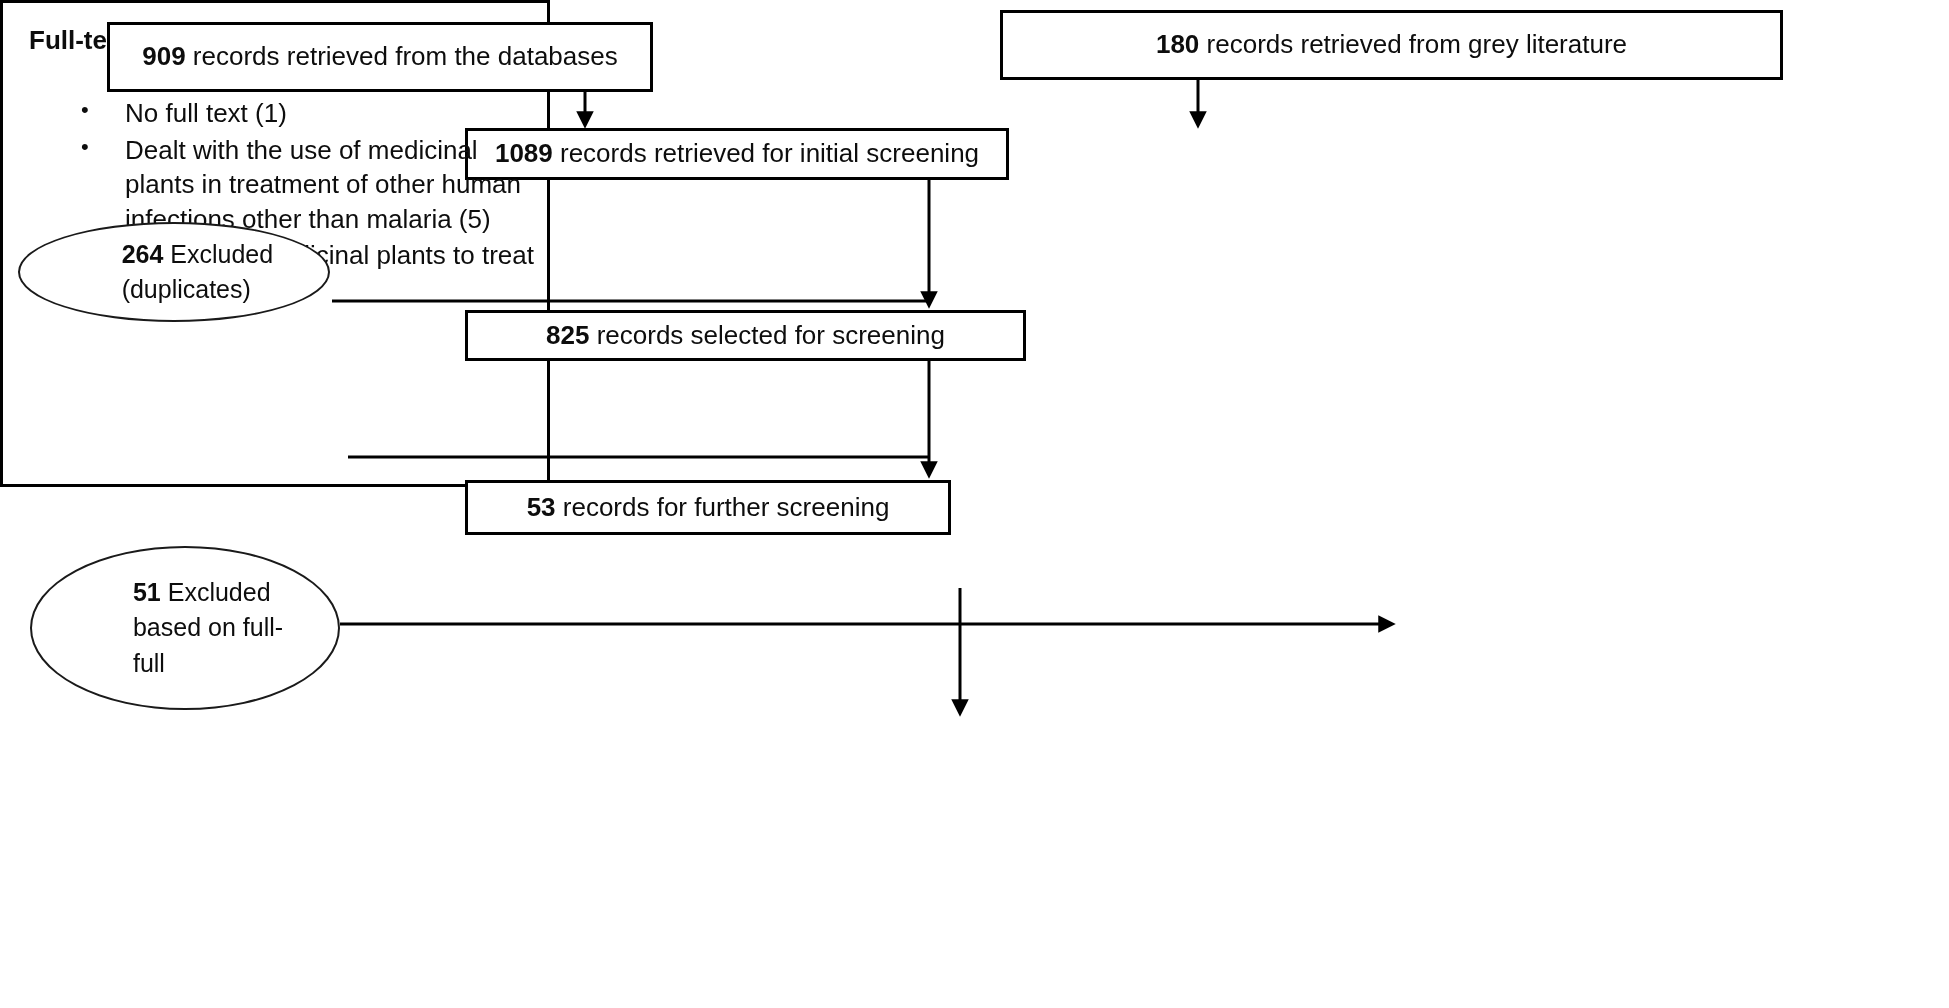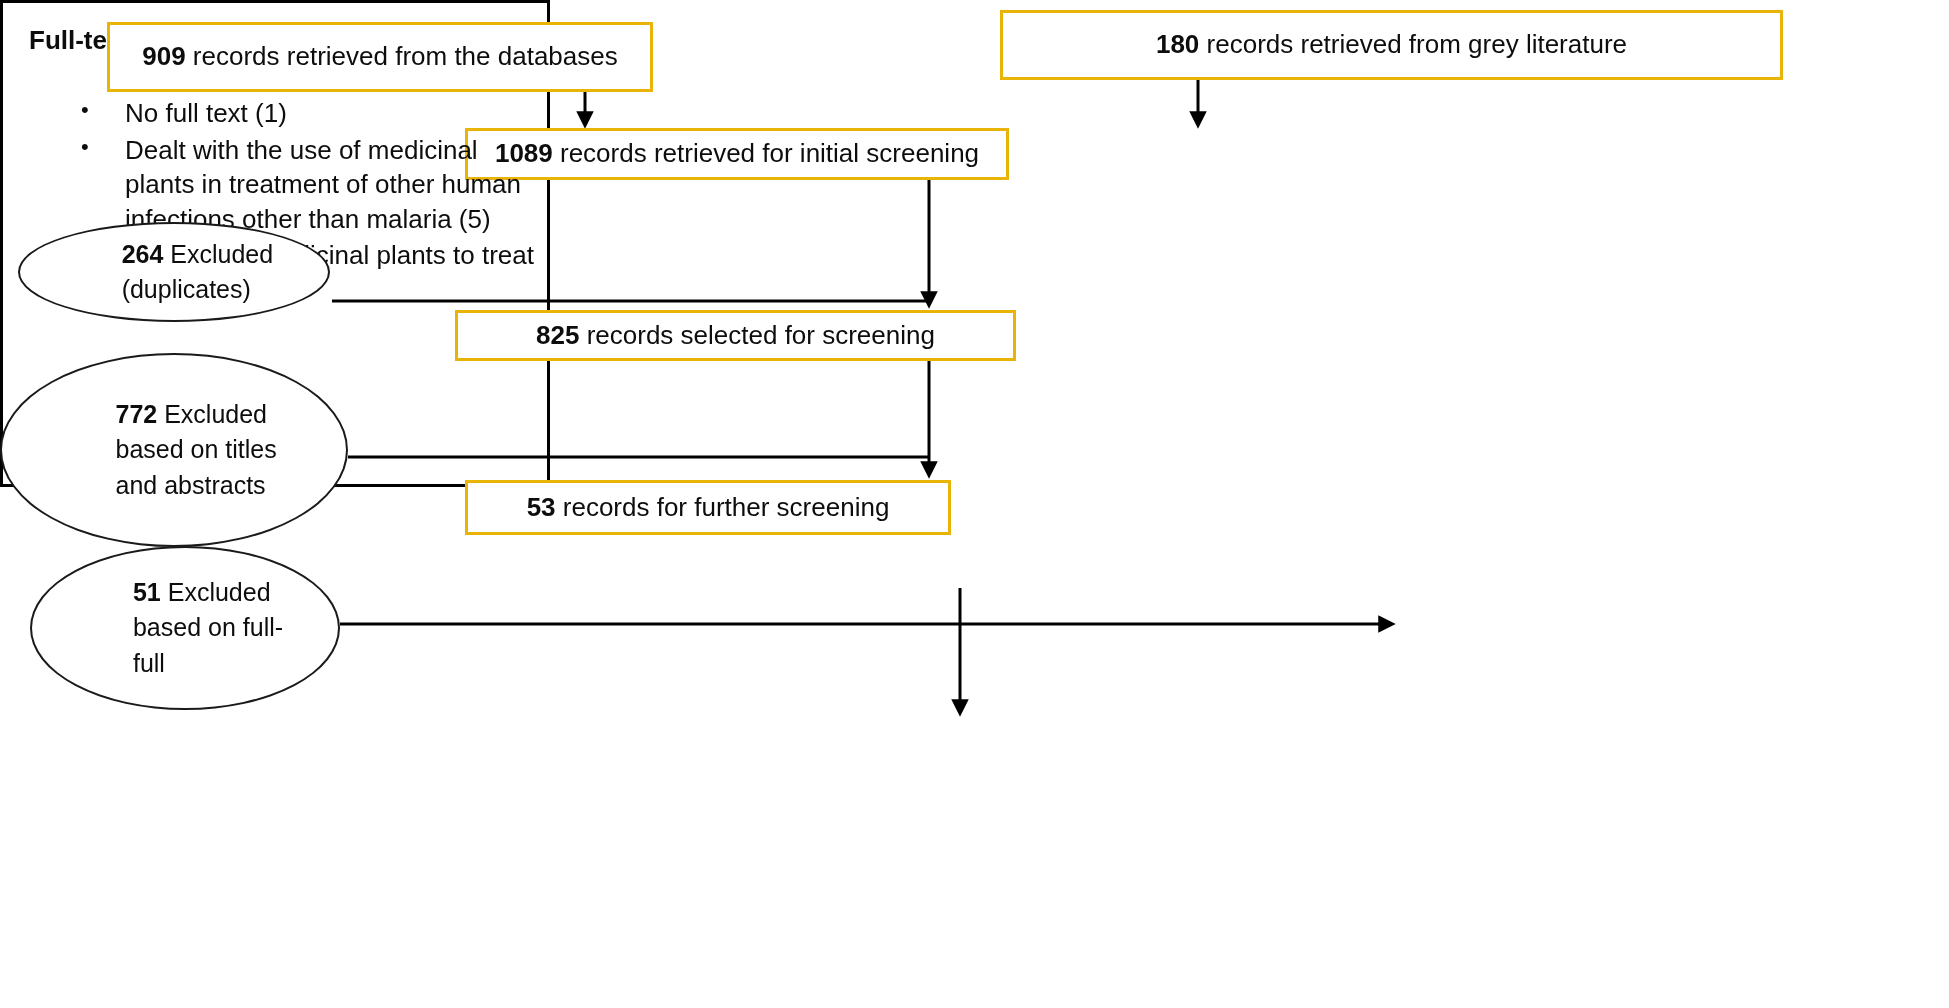--- a/index.html
+++ b/index.html
@@ -3,35 +3,35 @@
 <meta charset="utf-8">
 <style>
   html,body{margin:0;padding:0;background:#ffffff;}
   body{width:1949px;height:1008px;position:relative;overflow:hidden;
        font-family:"Liberation Sans","DejaVu Sans",sans-serif;color:#0d0d0d;}
   #stage{position:absolute;left:0;top:0;width:1949px;height:1008px;}
   svg#edges{position:absolute;left:0;top:0;width:1949px;height:1008px;overflow:visible;}
 
   .node{position:absolute;box-sizing:border-box;display:flex;align-items:center;
         justify-content:center;text-align:center;background:#ffffff;}
-  .rectbox{border:3px solid #eab308;}
+  .rectbox{border:3px solid #000000;}
   .rectbox .txt{line-height:1.30;padding:0 14px;}
   .b{font-weight:bold;}
 
   .ellipse{position:absolute;box-sizing:border-box;border:2px solid #1a1a1a;
            border-radius:50%;background:#ffffff;display:flex;align-items:center;
            justify-content:center;}
   .ellipse .txt{line-height:1.42;width:78%;text-align:left;padding-left:26%;
                 box-sizing:border-box;}
 
   
   #n-db       {left:107px; top:22px;  width:546px; height:70px;  font-size:26px;}
   #n-grey     {left:1000px;top:10px;  width:783px; height:70px;  font-size:26px;}
   #n-initial  {left:465px; top:128px; width:544px; height:52px;  font-size:26px;text-align:center;}
-  #n-selected {left:455px; top:310px; width:561px; height:51px;  font-size:26px;}
+  #n-selected {left:465px; top:310px; width:561px; height:51px;  font-size:26px;}
   #n-further  {left:465px; top:480px; width:486px; height:55px;  font-size:26px;}
   #n-final    {left:455px; top:718px; width:599px; height:92px;  font-size:26px;}
   #n-final .txt{font-weight:bold;line-height:1.45;}
 
   #n-ft       {left:1399px;top:493px; width:550px; height:487px; font-size:26px;
                border:3px solid #000000;background:#fff;box-sizing:border-box;
                display:block;padding:22px 10px 0 26px;text-align:left;}
   #n-ft .ft-title{font-weight:bold;font-size:26px;margin:0 0 40px 0;}
   #n-ft ul{margin:0;padding:0 0 0 96px;list-style:none;}
   #n-ft li{position:relative;margin:0 0 2px 0;line-height:1.33;font-size:26px;}
@@ -103,27 +103,20 @@
     </ul>
   </div>
 
   <div class="ellipse" id="e-dup">
     <div class="txt">
       <div><span class="b">264</span><span> Excluded</span></div>
       <div>(duplicates)</div>
     </div>
   </div>
 
-  <div class="ellipse" id="e-title">
-    <div class="txt">
-      <div><span class="b">772</span><span> Excluded</span></div>
-      <div>based on titles</div>
-      <div>and abstracts</div>
-    </div>
-  </div>
 
   <div class="ellipse" id="e-full">
     <div class="txt">
       <div><span class="b">51</span><span> Excluded</span></div>
       <div>based on full-</div>
       <div>full</div>
     </div>
   </div>
 
 </div>

